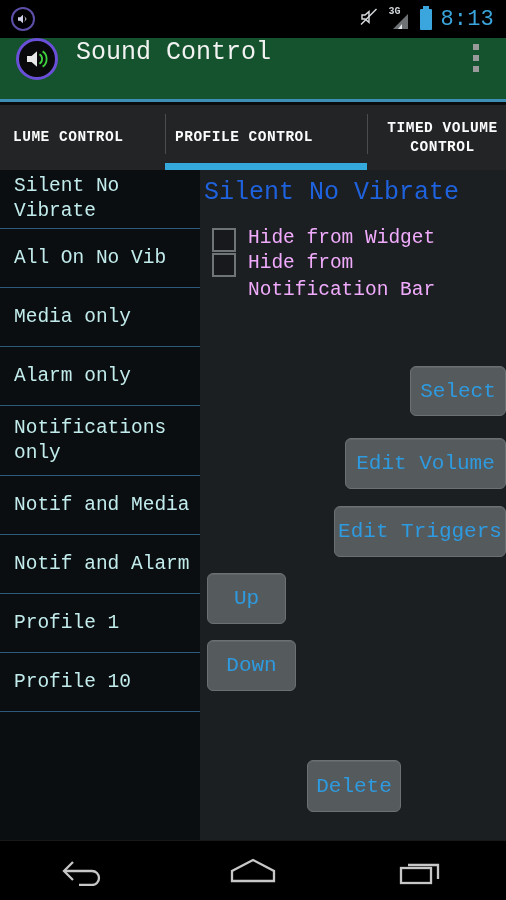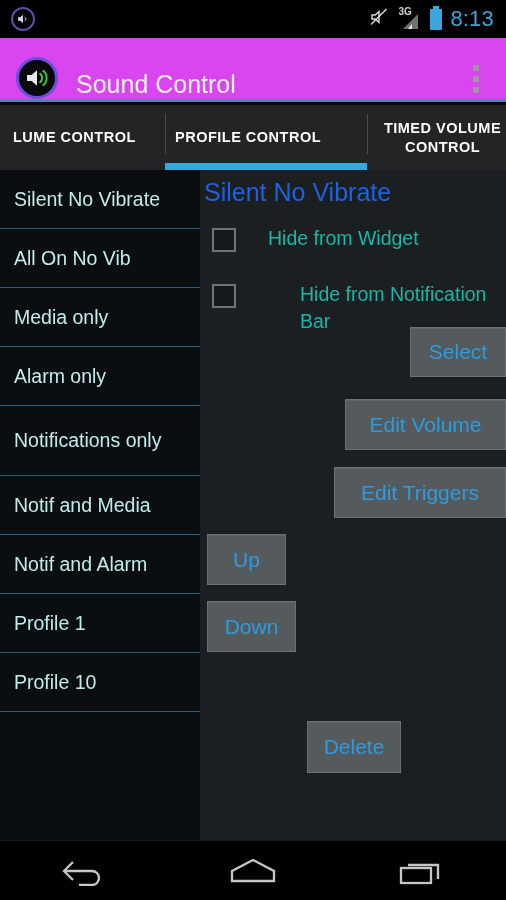--- a/index.html
+++ b/index.html
@@ -2,21 +2,21 @@
 <html><head>
 <meta charset="utf-8">
 <style>
   * { box-sizing: border-box; margin: 0; padding: 0; }
   html, body {
     width: 506px; height: 900px;
     background: #000;
     font-family: "Liberation Sans", sans-serif;
     overflow: hidden;
   }
-  .device { position: relative; width: 506px; height: 900px; background: #0a0c0e; }
+  .device { position: relative; width: 506px; height: 900px; background: #0a0c0e; font-family: Liberation Mono, monospace; }
 
   
   .statusbar {
     position: absolute; top: 0; left: 0; width: 506px; height: 38px;
     background: #000; display: flex; align-items: center;
   }
   .sb-left { display: flex; align-items: center; padding-left: 11px; }
   .sb-notif-icon {
     width: 24px; height: 24px; border-radius: 50%;
     border: 2px solid #5b4fa8; display: flex; align-items: center; justify-content: center;
@@ -26,21 +26,21 @@
   }
   .sb-time { color: #3ba6dd; font-size: 22px; letter-spacing: 0.2px; }
   .sig-wrap { position: relative; width: 24px; height: 22px; }
   .sig-label { position: absolute; top: -2px; left: 0px; font-size: 10px; color: #cfd3d6; font-weight: bold; }
   .battery-ic { width: 12px; height: 21px; background: #3ba6dd; border-radius: 1px; position: relative; }
   .battery-ic:before { content:""; position:absolute; top:-3px; left:3px; width:6px; height:3px; background:#3ba6dd; }
 
   
   .actionbar {
     position: absolute; top: 38px; left: 0; width: 506px; height: 64px;
-    background: #d946ef; display: flex; align-items: flex-end;
+    background: #14532d; display: flex; align-items: flex-start;
     border-bottom: 3px solid #3d8fb5;
   }
   .app-icon {
     margin-left: 16px; width: 42px; height: 42px; border-radius: 50%;
     border: 3px solid #6a4fd8; background: #09090b;
     display: flex; align-items: center; justify-content: center;
   }
   .app-title { margin-left: 18px; color: #f2f2f2; font-size: 25px; }
   .overflow {
     margin-left: auto; margin-right: 20px; width: 20px; height: 40px;
@@ -85,32 +85,33 @@
   }
   .list-item.two-line { min-height: 70px; }
 
   
   .detail { position: absolute; top: 0; left: 200px; width: 306px; height: 670px; background: #1c1f22; }
   .detail-title {
     position: absolute; top: 8px; left: 4px; color: #1f62dd; font-size: 25px; white-space: nowrap;
   }
   .chk-row { position: absolute; left: 12px; display: flex; align-items: flex-start; width: 292px; }
   .chk-row.r1 { top: 55px; align-items: center; }
-  .chk-row.r2 { top: 111px; gap: 32px; }
+  .chk-row.r2 { top: 80px; }
   .chk-box {
     flex: 0 0 auto; width: 24px; height: 24px; border: 2px solid #6f7477; background: #17191c;
     margin-top: 3px;
   }
-  .chk-label { margin-left: 32px; color: #14b8a6; font-size: 19.5px; line-height: 27px; }
+  .chk-label { margin-left: 12px; color: #f0abfc; font-size: 19.5px; line-height: 27px; }
 
   .btn {
     position: absolute; background: #555a5d; color: #2e9be0; font-size: 21px;
-    border: 1px solid #6b7073; border-radius: 0;
+    border: 1px solid #6b7073; border-radius: 6px;
     display: flex; align-items: center; justify-content: center; cursor: pointer;
     box-shadow: inset 0 1px 0 rgba(255,255,255,0.07);
+    margin-top: 39px;
   }
   .btn-select      { top: 157px; left: 210px; width: 96px; height: 50px; }
   .btn-editvolume  { top: 229px; left: 145px; width: 161px; height: 51px; }
   .btn-edittriggers{ top: 297px; left: 134px; width: 172px; height: 51px; }
   .btn-up          { top: 364px; left: 7px;  width: 79px;  height: 51px; }
   .btn-down        { top: 431px; left: 7px;  width: 89px;  height: 51px; }
   .btn-delete      { top: 551px; left: 107px; width: 94px; height: 52px; }
 
   
   .navbar {

